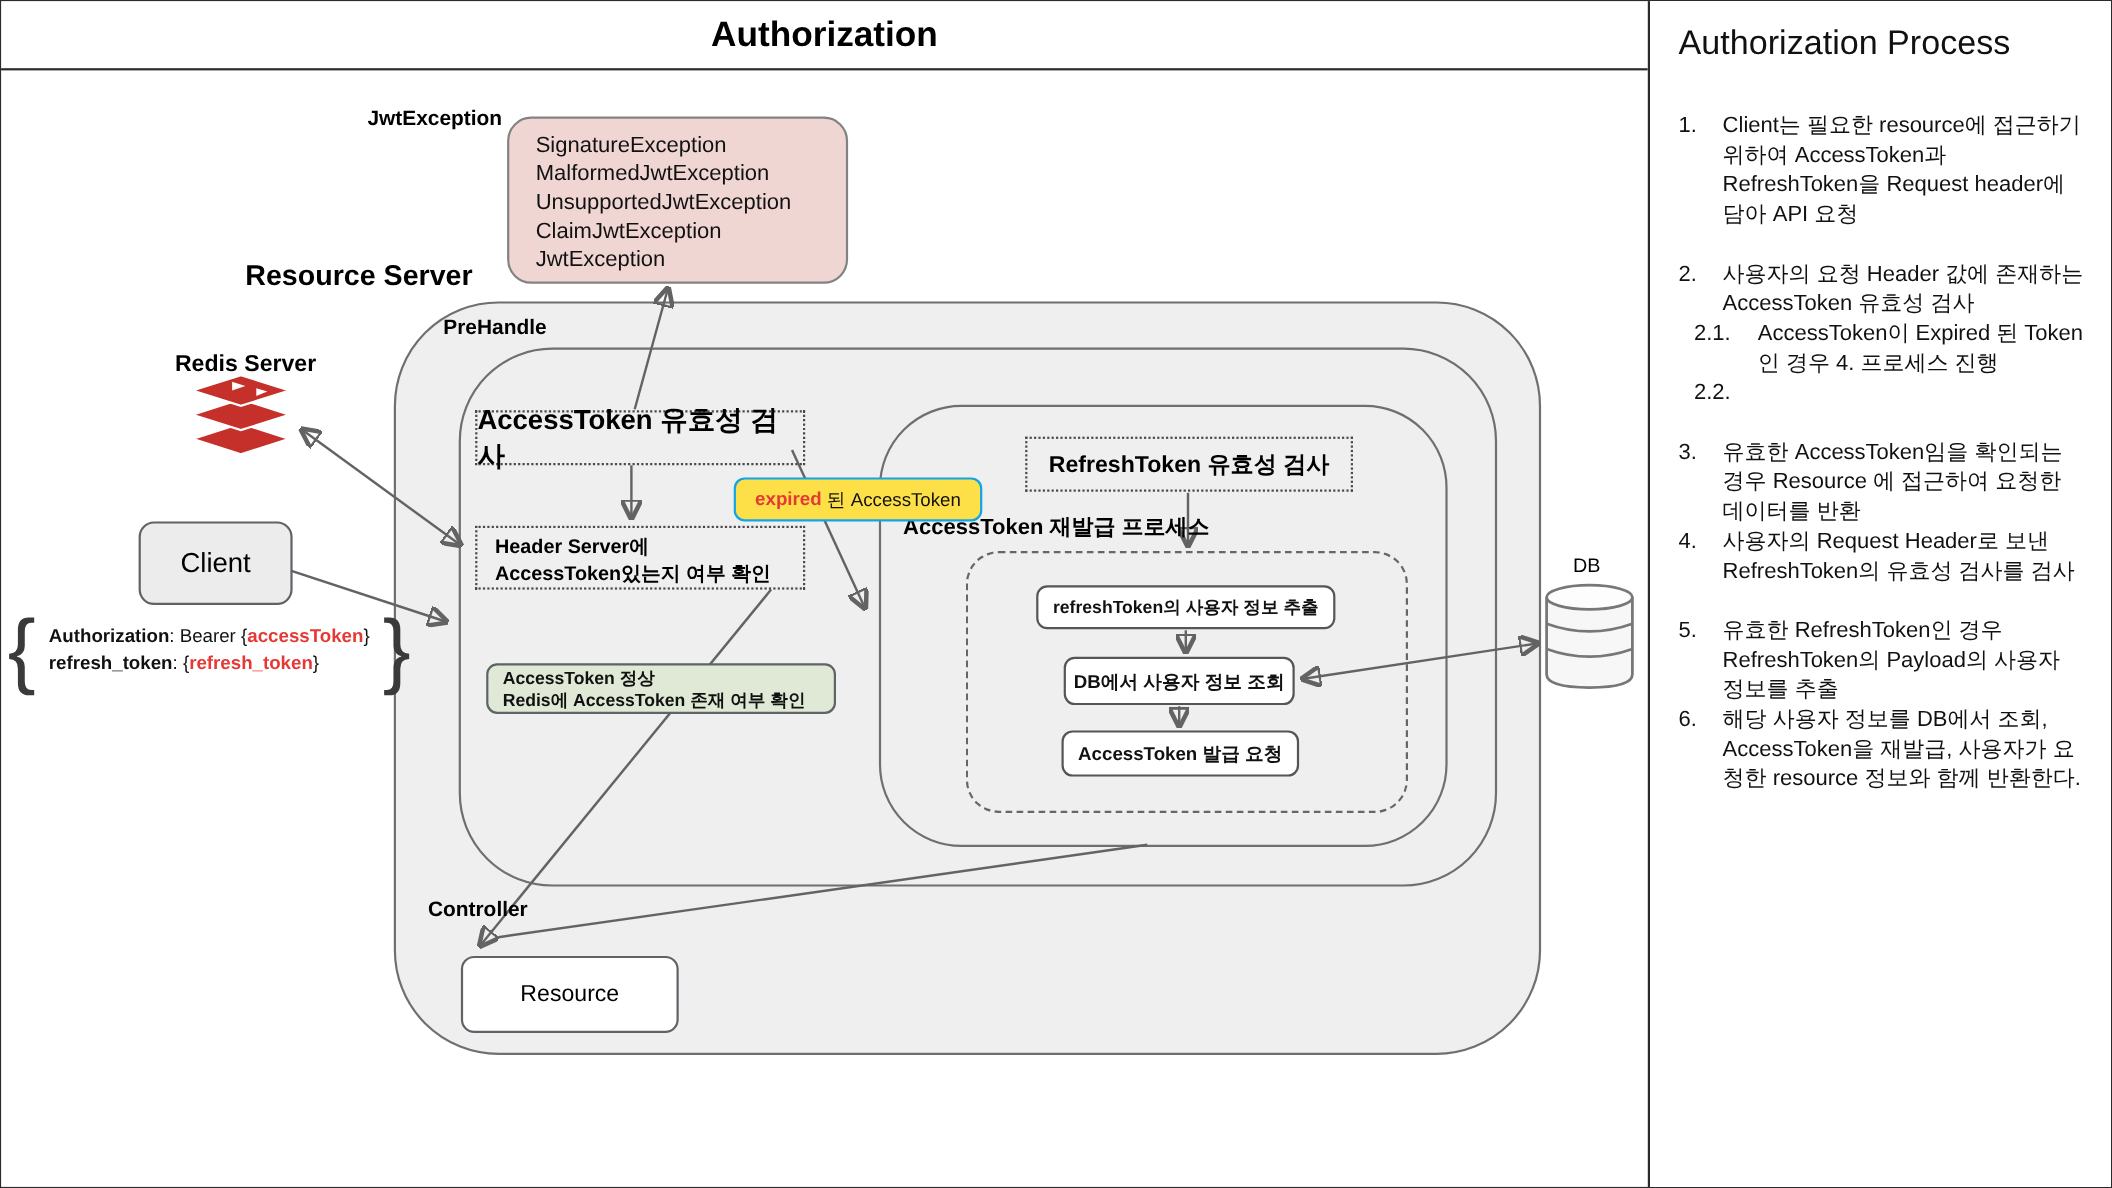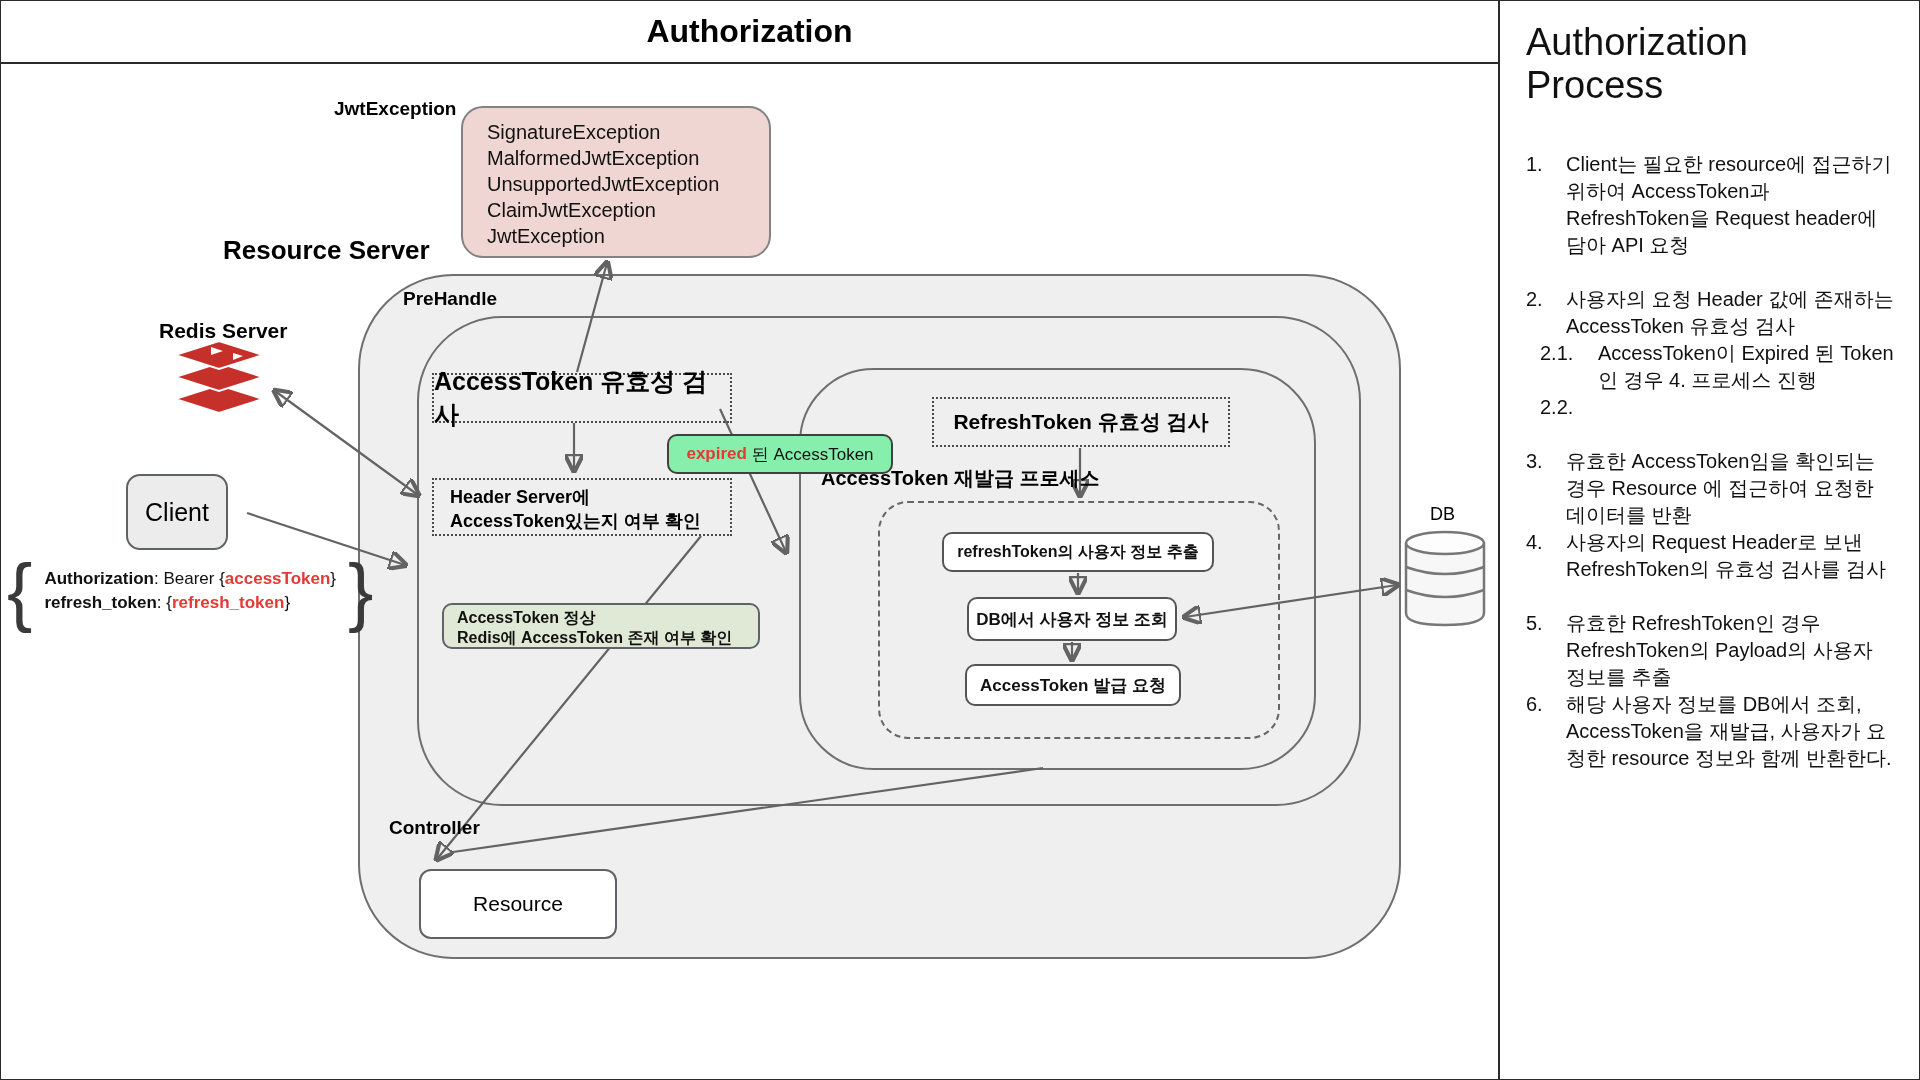--- a/index.html
+++ b/index.html
@@ -8,21 +8,21 @@
 
   
   #main { position:absolute; left:0; top:0; width:1497px; height:1080px; }
   .header-bar { position:absolute; left:0; top:0; width:1497px; height:63px;
     border-bottom:2px solid #2b2b2b; display:flex; align-items:center; justify-content:center; }
   .header-bar h1 { font-size:32px; font-weight:bold; color:#000; }
 
   
   #side-panel { position:absolute; left:1497px; top:0; width:423px; height:1080px;
     border-left:2px solid #2b2b2b; background:#fff; padding:20px 26px 0 26px; }
-  #side-panel .panel-title { font-size:38px; font-weight:400; color:#111; margin-bottom:44px; }
+  #side-panel .panel-title { font-size:31px; font-weight:400; color:#111; margin-bottom:44px; }
   .pitem { display:flex; font-size:20px; line-height:27px; color:#111; }
   .pitem .num { flex:0 0 40px; }
   .pitem.sub { padding-left:14px; }
   .pitem.sub .num { flex:0 0 58px; }
   .pitem.gap { margin-top:27px; }
 
   
   .container { position:absolute; background:#efefef; border:2px solid #6f6f6f; z-index:1; }
   #outer-container  { left:357px; top:273px; width:1043px; height:685px; border-radius:95px; }
   #prehandle-body   { left:416px; top:315px; width:944px;  height:490px; border-radius:85px; }
@@ -41,30 +41,30 @@
   #prehandle-label       { left:402px; top:287px; font-size:19px; font-weight:bold; }
   #controller-label      { left:388px; top:816px; font-size:19px; font-weight:bold; }
   #jwt-exception-label   { left:333px; top:97px;  font-size:19px; font-weight:bold; }
   #reissue-label         { left:820px; top:464px; font-size:20px; font-weight:bold; }
   #db-label              { left:1429px; top:503px; font-size:18px; }
 
   
   .box { position:absolute; z-index:4; }
   #jwt-exception-box { left:460px; top:105px; width:310px; height:152px; background:#f0d6d3;
     border:2px solid #828282; border-radius:22px; padding:11px 0 0 24px; font-size:20px; line-height:26px; color:#111; }
-  #client-box { left:125px; top:473px; width:102px; height:76px; background:#ececec;
+  #client-box { left:125px; top:473px; width:140px; height:76px; background:#ececec;
     border:2px solid #5f6368; border-radius:14px; display:flex; align-items:center; justify-content:center; font-size:25px; }
   .dotted-box { border:2px dotted #4a4a4a; background:transparent; color:#000; }
   #at-validate-box { left:431px; top:372px; width:300px; height:50px; display:flex; align-items:center;
     justify-content:center; font-size:25px; font-weight:bold; }
   #redis-check-box { left:431px; top:477px; width:300px; height:58px; padding:5px 0 0 16px;
     font-size:18px; font-weight:bold; line-height:24px; }
   #rt-validate-box { left:931px; top:396px; width:298px; height:50px; display:flex; align-items:center;
     justify-content:center; font-size:21px; font-weight:bold; }
-  #expired-box { left:666px; top:433px; width:226px; height:40px; background:#86efac; border:2px solid #404040;
+  #expired-box { left:666px; top:433px; width:226px; height:40px; background:#fde047; border:2px solid #0ea5e9;
     border-radius:10px; display:flex; align-items:center; justify-content:center; font-size:17px; color:#111; }
   #expired-box .red { color:#e53935; font-weight:bold; }
   #green-box { left:441px; top:602px; width:318px; height:46px; background:#dfe9d5; border:2px solid #5f6368;
     border-radius:10px; padding:3px 0 0 13px; font-size:16px; font-weight:bold; line-height:20px; color:#111; }
   .proc-box { background:#fff; border:2px solid #555; border-radius:10px; display:flex; align-items:center;
     justify-content:center; font-weight:bold; color:#111; }
   #proc-box-1 { left:941px; top:531px; width:272px; height:40px; font-size:16px; }
   #proc-box-2 { left:966px; top:596px; width:210px; height:44px; font-size:17px; }
   #proc-box-3 { left:964px; top:663px; width:216px; height:42px; font-size:17px; }
   #resource-box { left:418px; top:868px; width:198px; height:70px; background:#fff; border:2px solid #5f6368;

